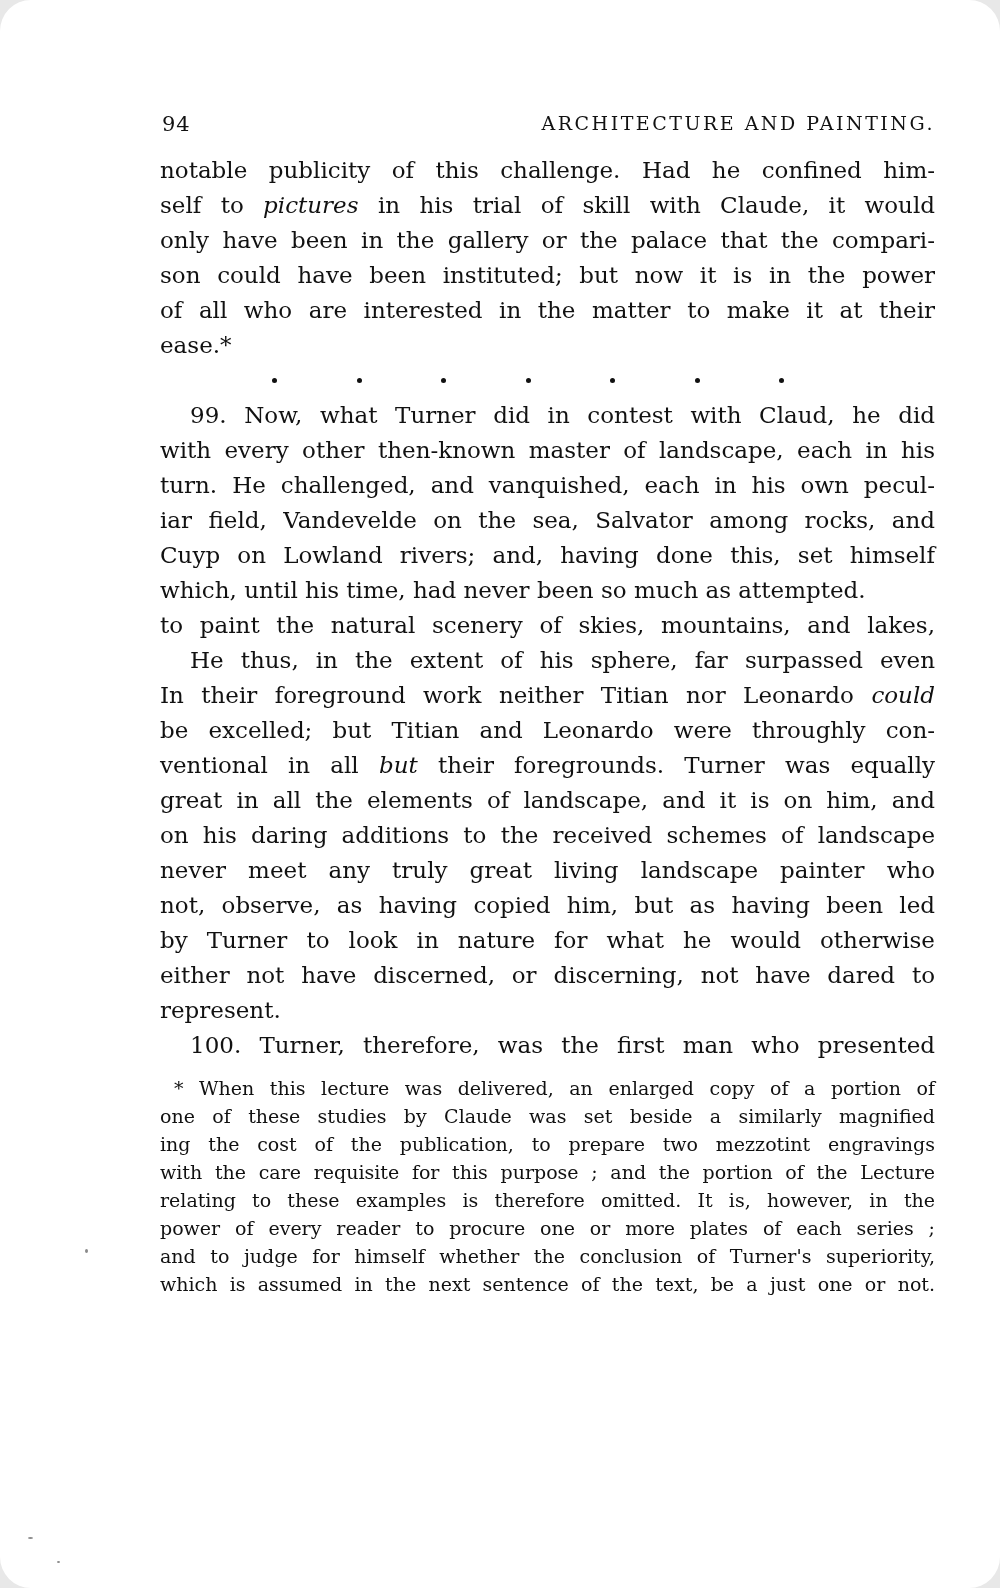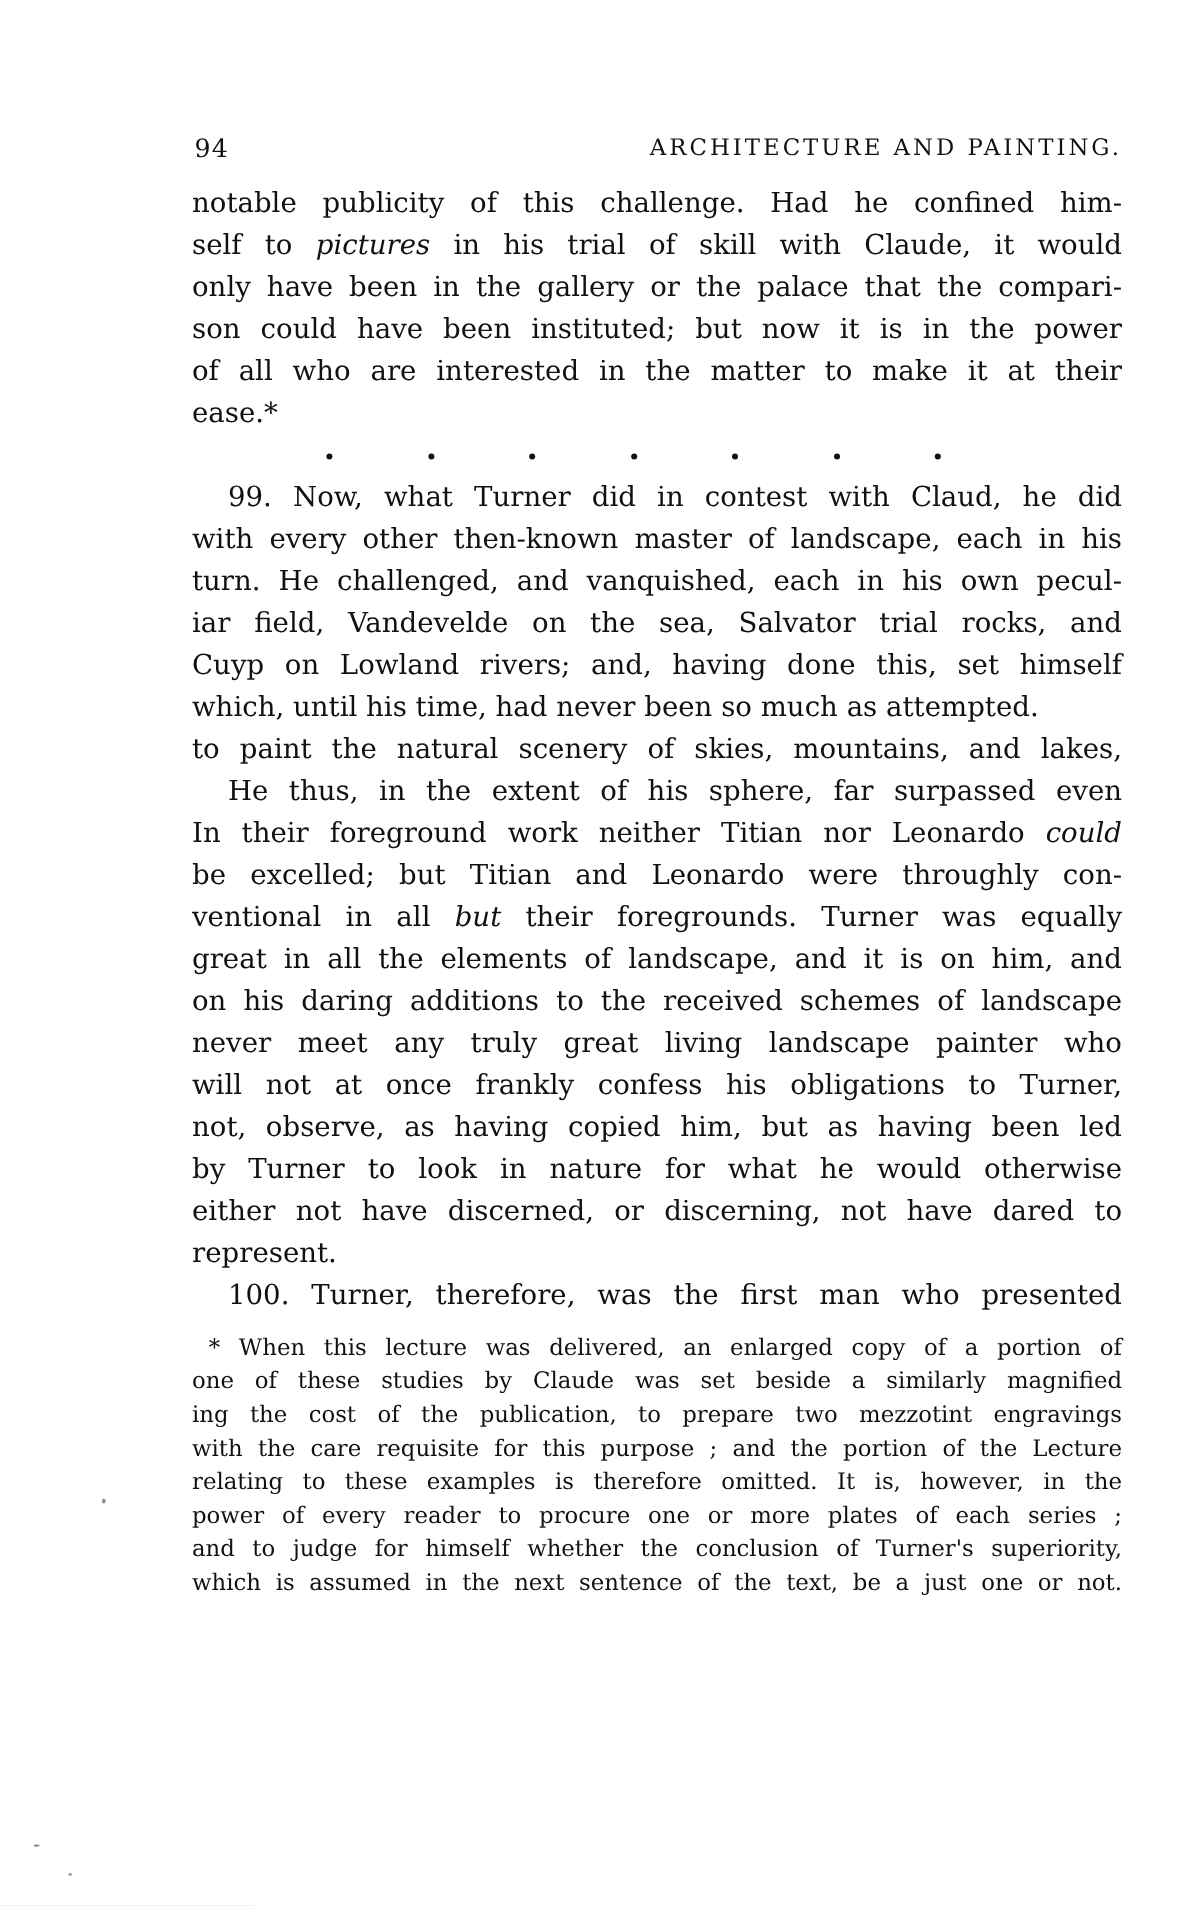--- a/index.html
+++ b/index.html
@@ -4,20 +4,21 @@
 <style>
   html,body{margin:0;padding:0;background:#e8e8e8;}
   .page{
     position:relative;
     width:1000px;height:1588px;
     background:#ffffff;
     margin:0 auto;
     font-family:"DejaVu Serif","Liberation Serif",serif;
     color:#111;
     overflow:hidden;
+    border-radius:31px;
   }
   .content{
     position:absolute;
     left:160px;top:112px;
     width:775px;
   }
   .running-header{
     position:relative;
     height:26px;
     font-size:19px;
@@ -105,34 +106,33 @@
           <span class="dot"></span>
           <span class="dot"></span>
           <span class="dot"></span>
           <span class="dot"></span>
           <span class="dot"></span>
         </div>
         <div class="para indent">
           <div class="line just first">99.  Now, what Turner did in contest with Claud, he did</div>
           <div class="line just">with every other then-known master of landscape, each in his</div>
           <div class="line just">turn.  He challenged, and vanquished, each in his own pecul-</div>
-          <div class="line just">iar field, Vandevelde on the sea, Salvator trial rocks, and</div>
+          <div class="line just">iar field, Vandevelde on the sea, Salvator among rocks, and</div>
           <div class="line just">Cuyp on Lowland rivers; and, having done this, set himself</div>
           <div class="line">which, until his time, had never been so much as attempted.</div>
           <div class="line just">to paint the natural scenery of skies, mountains, and lakes,</div>
         </div>
         <div class="para indent">
           <div class="line just first">He thus, in the extent of his sphere, far surpassed even</div>
           <div class="line just">In their foreground work neither Titian nor Leonardo <i>could</i></div>
           <div class="line just">be excelled; but Titian and Leonardo were throughly con-</div>
           <div class="line just">ventional in all <i>but</i> their foregrounds.  Turner was equally</div>
           <div class="line just">great in all the elements of landscape, and it is on him, and</div>
           <div class="line just">on his daring additions to the received schemes of landscape</div>
           <div class="line just">never meet any truly great living landscape painter who</div>
-          <div class="line just">will not at once frankly confess his obligations to Turner,</div>
           <div class="line just">not, observe, as having copied him, but as having been led</div>
           <div class="line just">by Turner to look in nature for what he would otherwise</div>
           <div class="line just">either not have discerned, or discerning, not have dared to</div>
           <div class="line">represent.</div>
         </div>
         <div class="para indent">
           <div class="line just first">100.  Turner, therefore, was the first man who presented</div>
         </div>
       </div>
     <div class="footnote" id="footnote-paragraphs">

